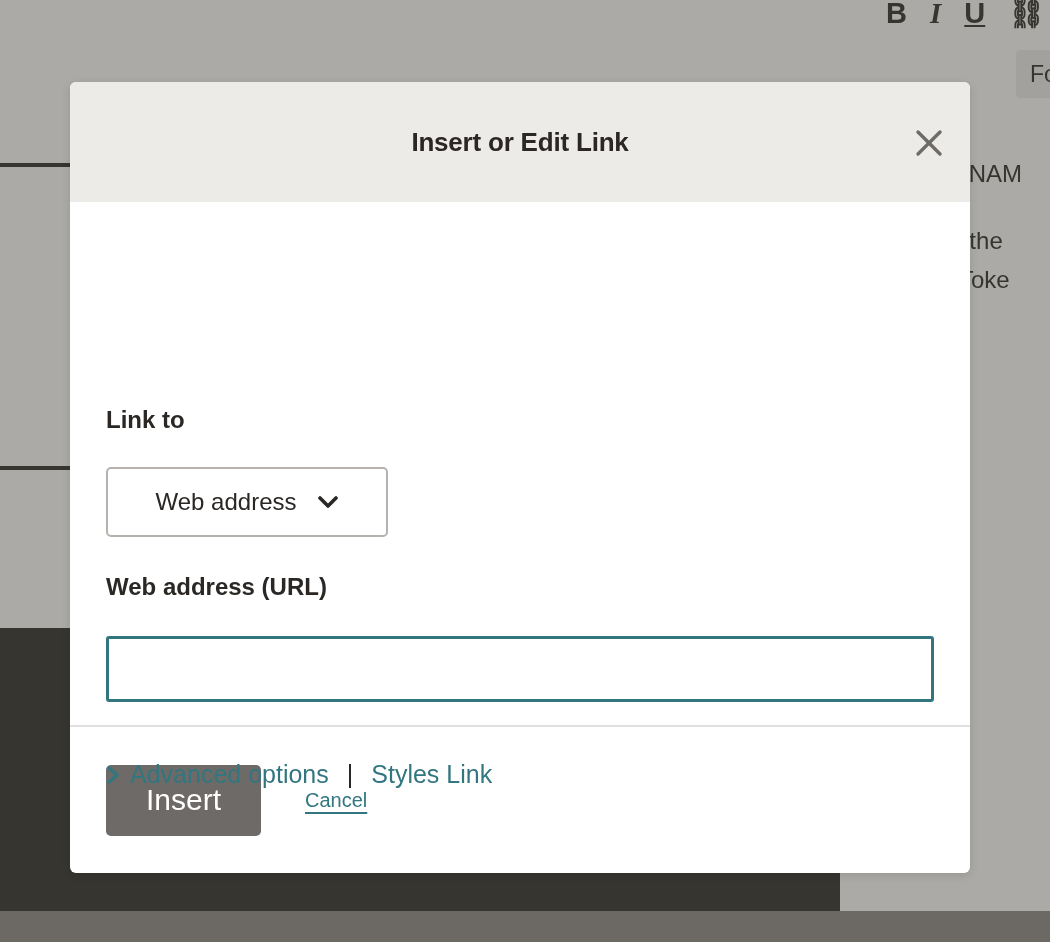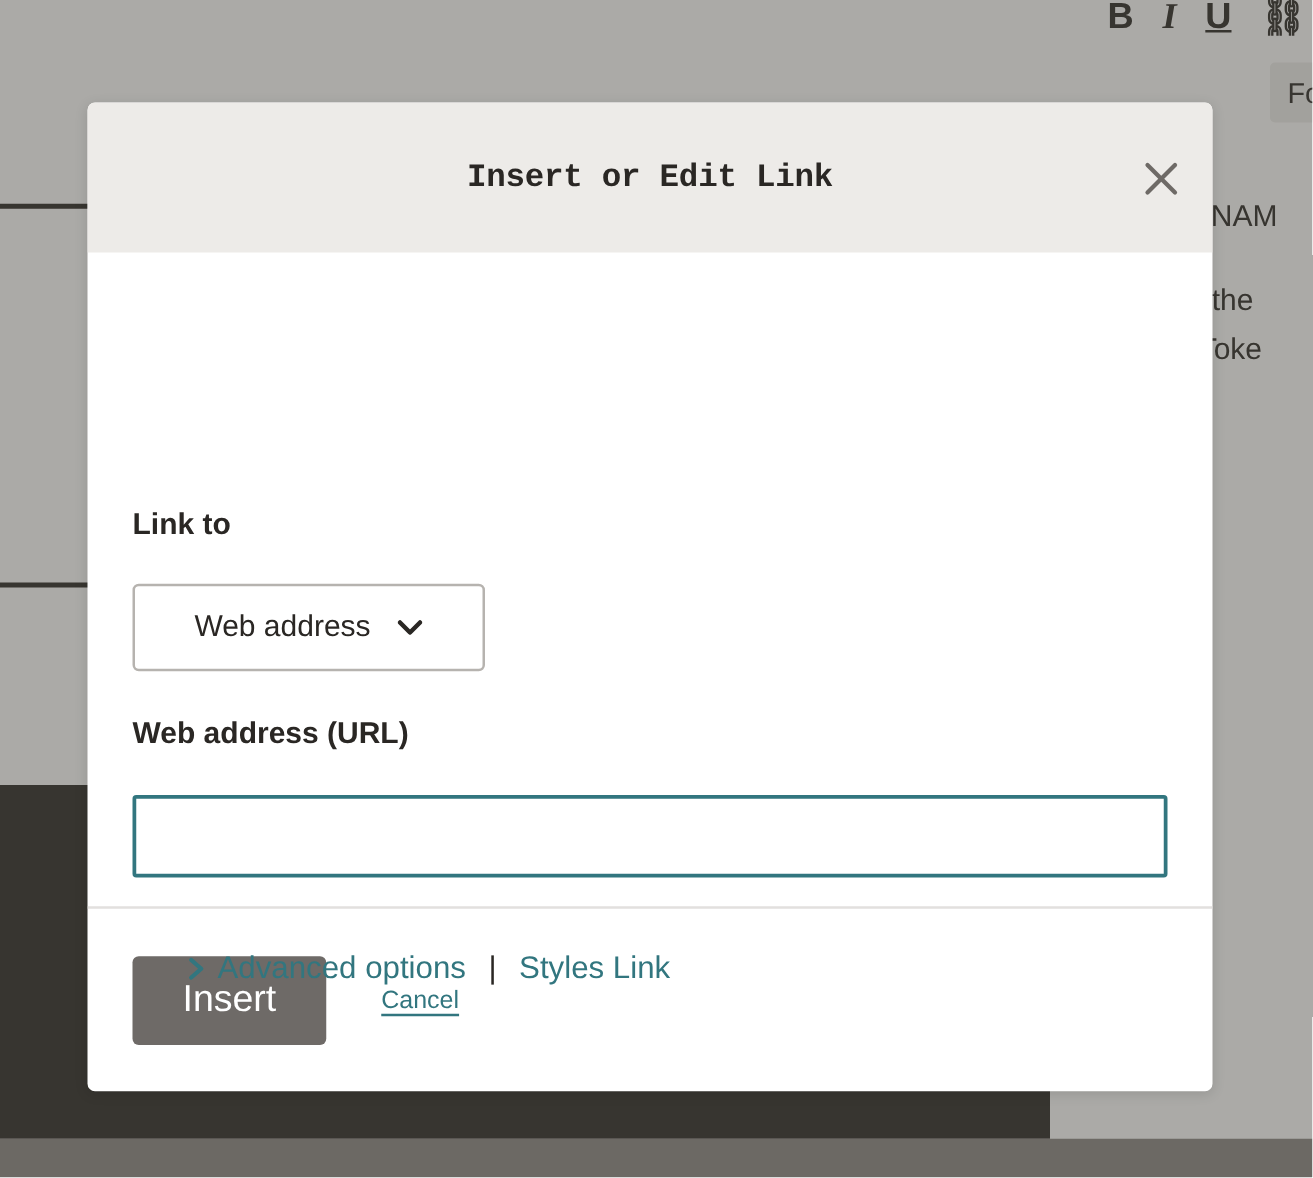--- a/index.html
+++ b/index.html
@@ -140,21 +140,20 @@
   }
 
   .modal-header {
     position: relative;
     height: 120px;
     background: #edebe8;
     display: flex;
     align-items: center;
     justify-content: center;
     flex: 0 0 auto;
-    font-family: Liberation Mono, monospace;
   }
   .modal-title {
     font-size: 26px;
     font-weight: bold;
     color: #2a2724;
     letter-spacing: -0.2px;
   }
   .close-btn {
     position: absolute;
     right: 22px;
@@ -229,21 +228,20 @@
   }
 
   .links-row {
     position: absolute;
     left: 36px;
     top: 558px;
     display: flex;
     align-items: center;
     gap: 0;
     font-size: 25px;
-    margin-left: 44px;
   }
   .adv-link,
   .remove-link,
   .cancel-link {
     color: #32767f;
     text-decoration: none;
     cursor: pointer;
     display: inline-flex;
     align-items: center;
   }

